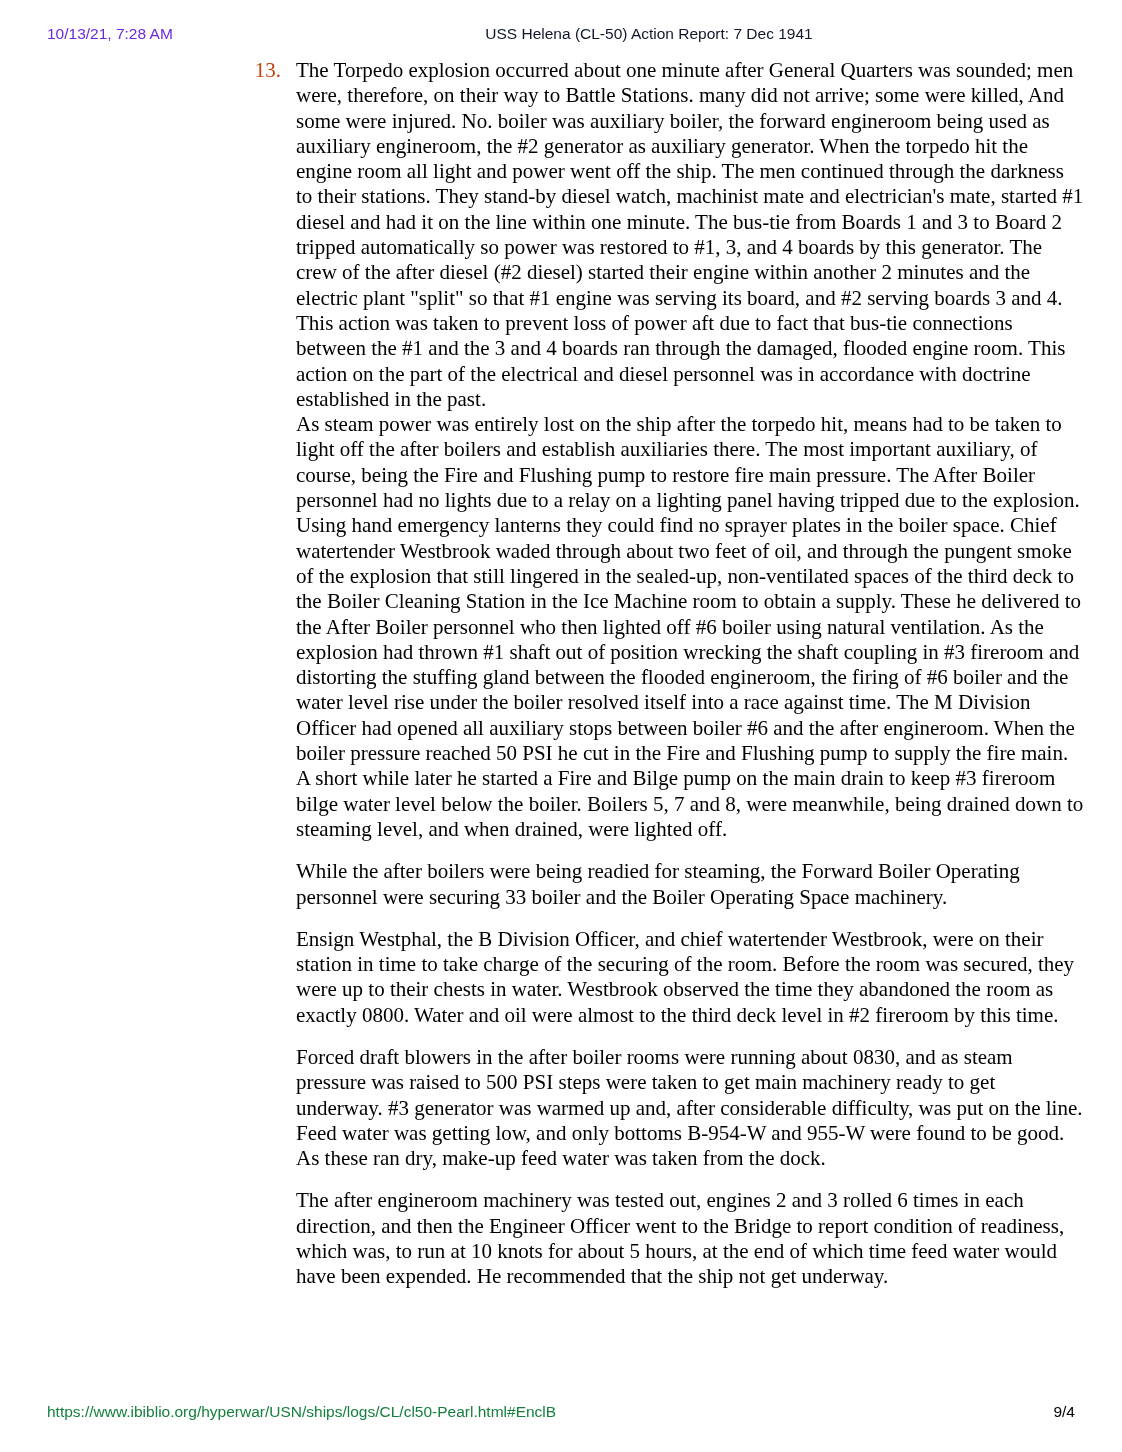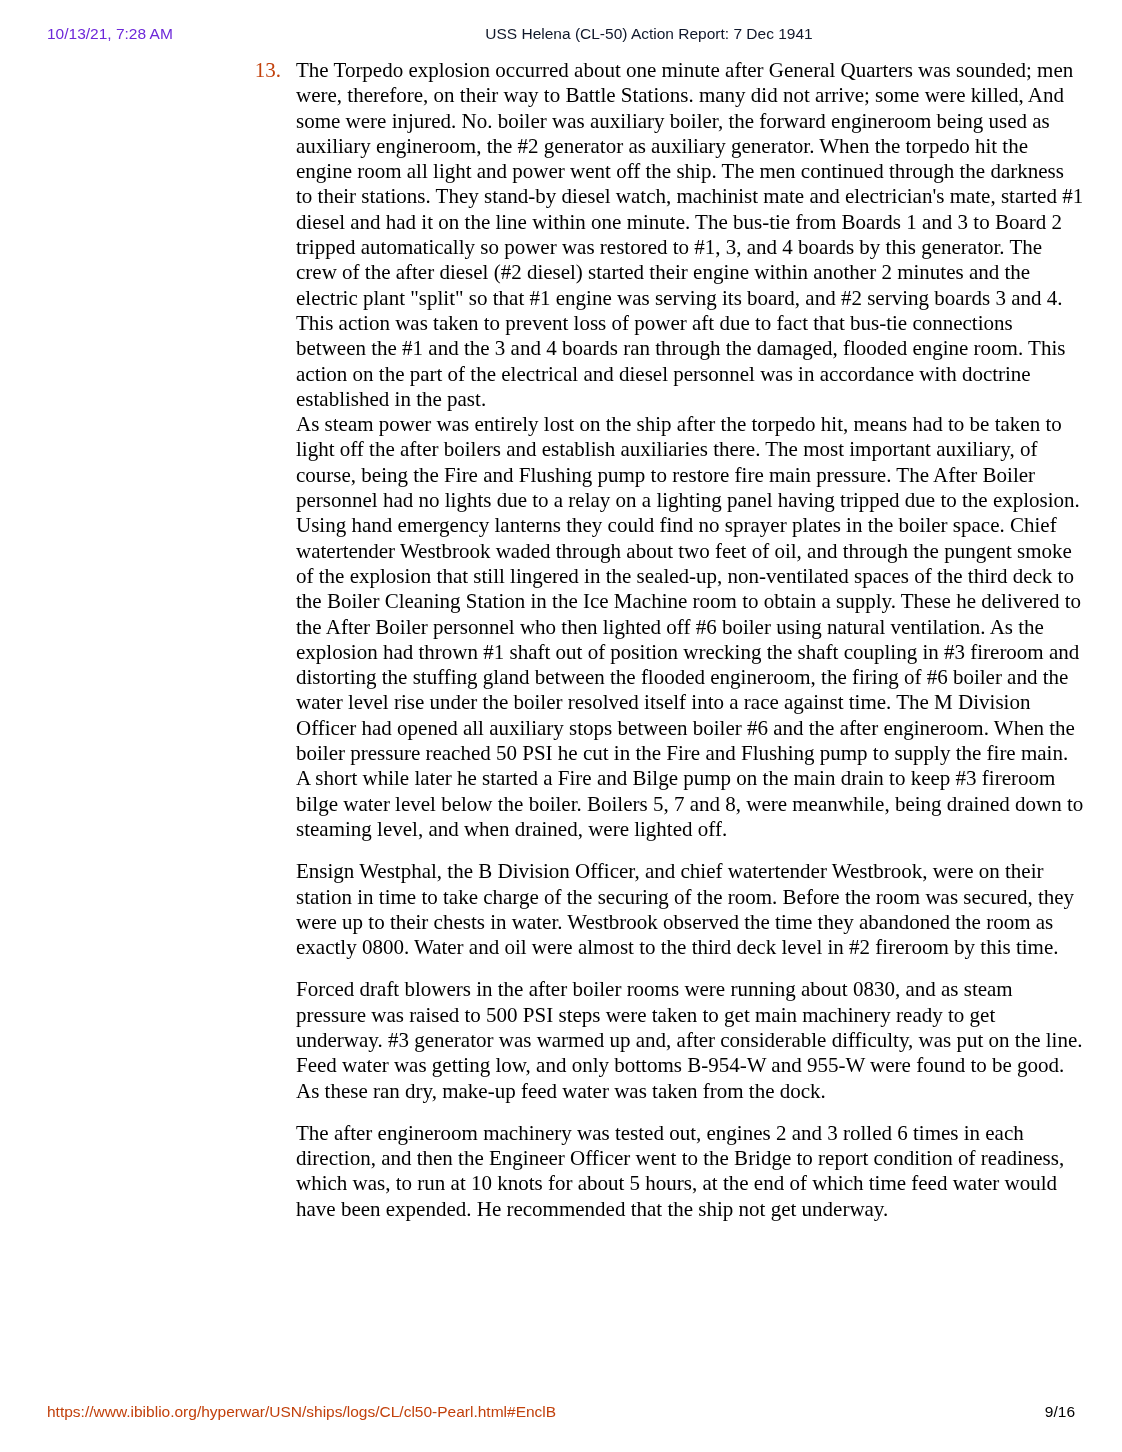--- a/index.html
+++ b/index.html
@@ -67,21 +67,21 @@
     color: #c2410c;
   }
   
   .ftr-url {
     position: absolute;
     left: 47px;
     top: 1403px;
     font-family: "Liberation Sans", sans-serif;
     font-size: 15.5px;
     line-height: 18px;
-    color: #c2410c;
+    color: #15803d;
     white-space: nowrap;
   }
   .ftr-page {
     position: absolute;
     right: 47px;
     top: 1403px;
     font-family: "Liberation Sans", sans-serif;
     font-size: 15.5px;
     line-height: 18px;
     color: #000000;
@@ -99,26 +99,27 @@
 
   <div class="content">
 
     <div class="list-item-wrap">
       <span class="list-marker">13.</span>
       <p>The Torpedo explosion occurred about one minute after General Quarters was sounded; men were, therefore, on their way to Battle Stations. many did not arrive; some were killed, And some were injured. No. boiler was auxiliary boiler, the forward engineroom being used as auxiliary engineroom, the #2 generator as auxiliary generator. When the torpedo hit the engine room all light and power went off the ship. The men continued through the darkness to their stations. They stand-by diesel watch, machinist mate and electrician's mate, started #1 diesel and had it on the line within one minute. The bus-tie from Boards 1 and 3 to Board 2 tripped automatically so power was restored to #1, 3, and 4 boards by this generator. The crew of the after diesel (#2 diesel) started their engine within another 2 minutes and the electric plant "split" so that #1 engine was serving its board, and #2 serving boards 3 and 4. This action was taken to prevent loss of power aft due to fact that bus-tie connections between the #1 and the 3 and 4 boards ran through the damaged, flooded engine room. This action on the part of the electrical and diesel personnel was in accordance with doctrine established in the past.</p>
     </div>
 
     <p>As steam power was entirely lost on the ship after the torpedo hit, means had to be taken to light off the after boilers and establish auxiliaries there. The most important auxiliary, of course, being the Fire and Flushing pump to restore fire main pressure. The After Boiler personnel had no lights due to a relay on a lighting panel having tripped due to the explosion. Using hand emergency lanterns they could find no sprayer plates in the boiler space. Chief watertender Westbrook waded through about two feet of oil, and through the pungent smoke of the explosion that still lingered in the sealed-up, non-ventilated spaces of the third deck to the Boiler Cleaning Station in the Ice Machine room to obtain a supply. These he delivered to the After Boiler personnel who then lighted off #6 boiler using natural ventilation. As the explosion had thrown #1 shaft out of position wrecking the shaft coupling in #3 fireroom and distorting the stuffing gland between the flooded engineroom, the firing of #6 boiler and the water level rise under the boiler resolved itself into a race against time. The M Division Officer had opened all auxiliary stops between boiler #6 and the after engineroom. When the boiler pressure reached 50 PSI he cut in the Fire and Flushing pump to supply the fire main. A short while later he started a Fire and Bilge pump on the main drain to keep #3 fireroom bilge water level below the boiler. Boilers 5, 7 and 8, were meanwhile, being drained down to steaming level, and when drained, were lighted off.</p>
 
+    <p>While the after boilers were being readied for steaming, the Forward Boiler Operating personnel were securing 33 boiler and the Boiler Operating Space machinery.</p>
 
     <p>Ensign Westphal, the B Division Officer, and chief watertender Westbrook, were on their station in time to take charge of the securing of the room. Before the room was secured, they were up to their chests in water. Westbrook observed the time they abandoned the room as exactly 0800. Water and oil were almost to the third deck level in #2 fireroom by this time.</p>
 
     <p>Forced draft blowers in the after boiler rooms were running about 0830, and as steam pressure was raised to 500 PSI steps were taken to get main machinery ready to get underway. #3 generator was warmed up and, after considerable difficulty, was put on the line. Feed water was getting low, and only bottoms B-954-W and 955-W were found to be good. As these ran dry, make-up feed water was taken from the dock.</p>
 
     <p>The after engineroom machinery was tested out, engines 2 and 3 rolled 6 times in each direction, and then the Engineer Officer went to the Bridge to report condition of readiness, which was, to run at 10 knots for about 5 hours, at the end of which time feed water would have been expended. He recommended that the ship not get underway.</p>
 
   </div>
 
   <div class="ftr-url">https://www.ibiblio.org/hyperwar/USN/ships/logs/CL/cl50-Pearl.html#EnclB</div>
 
-  <div class="ftr-page">9/16</div>
+  <div class="ftr-page">9/4</div>
 
 </div>
 
 </body></html>

